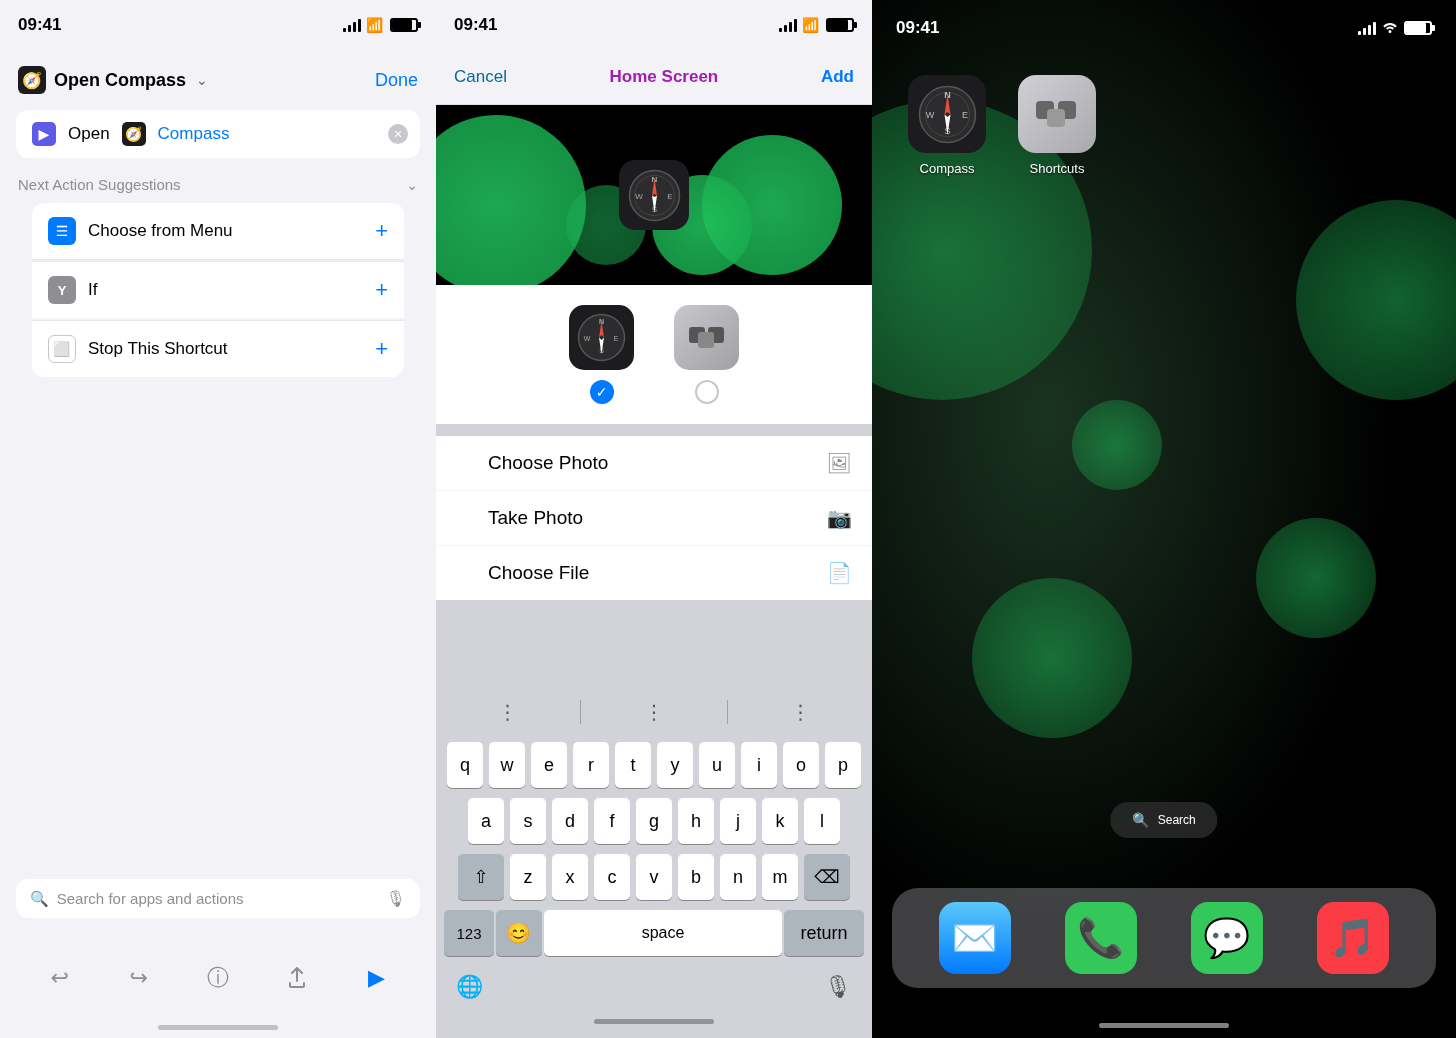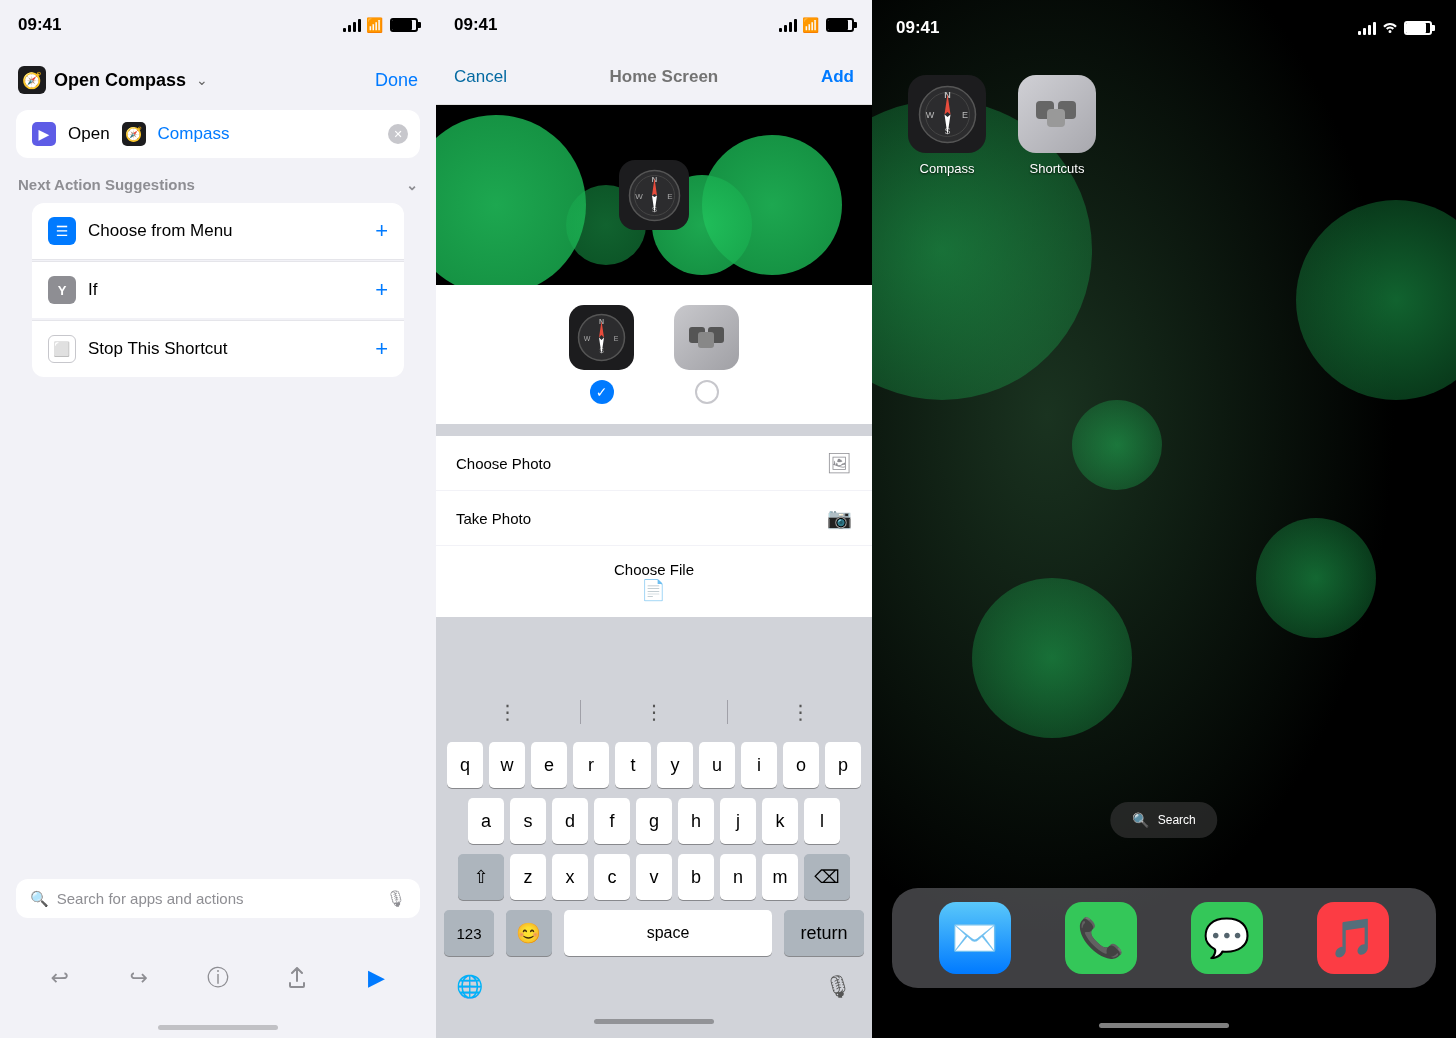--- a/index.html
+++ b/index.html
@@ -189,21 +189,20 @@
       justify-content: center;
       font-size: 11px;
       color: #fff;
     }
 
     .suggestions-header {
       display: flex;
       align-items: flex-end;
       justify-content: space-between;
       padding: 18px 18px 10px 18px;
-      font-weight: bold;
     }
 
     .suggestions-title {
       font-size: 15px;
       color: #8e8e93;
     }
 
     .suggestions-chevron {
       font-size: 14px;
       color: #8e8e93;
@@ -355,21 +354,21 @@
     }
 
     .hs-cancel {
       font-size: 17px;
       color: #0369a1;
     }
 
     .hs-title {
       font-size: 17px;
       font-weight: 600;
-      color: #737373;
+      color: #a21caf;
     }
 
     .hs-add {
       font-size: 17px;
       color: #007aff;
       font-weight: 600;
     }
 
     .hs-preview {
       background: #000;
@@ -467,26 +466,26 @@
     .icon-list-item {
       display: flex;
       align-items: center;
       justify-content: space-between;
       padding: 15px 20px;
       border-bottom: 1px solid #f2f2f7;
     }
 
     .icon-list-item:last-child {
       border-bottom: none;
-      flex-direction: column;
     }
 
     .icon-list-label {
-      font-size: 15px;
+      font-size: 19px;
       color: #000;
+      margin-left: 32px;
     }
 
     .icon-list-icon {
       font-size: 20px;
       color: #8e8e93;
     }
 
     
     .keyboard-area {
       position: absolute;
@@ -554,21 +553,21 @@
       background: #adb5bd;
       min-width: 96px;
       font-size: 16px;
     }
 
     .kb-bottom-row {
       display: flex;
       justify-content: space-between;
       align-items: center;
       padding: 0 4px;
-      gap: 12px;
+      gap: 2px;
       margin-bottom: 6px;
       margin-top: 10px;
     }
 
     .hs-home-indicator {
       height: 34px;
       display: flex;
       align-items: center;
       justify-content: center;
     }

